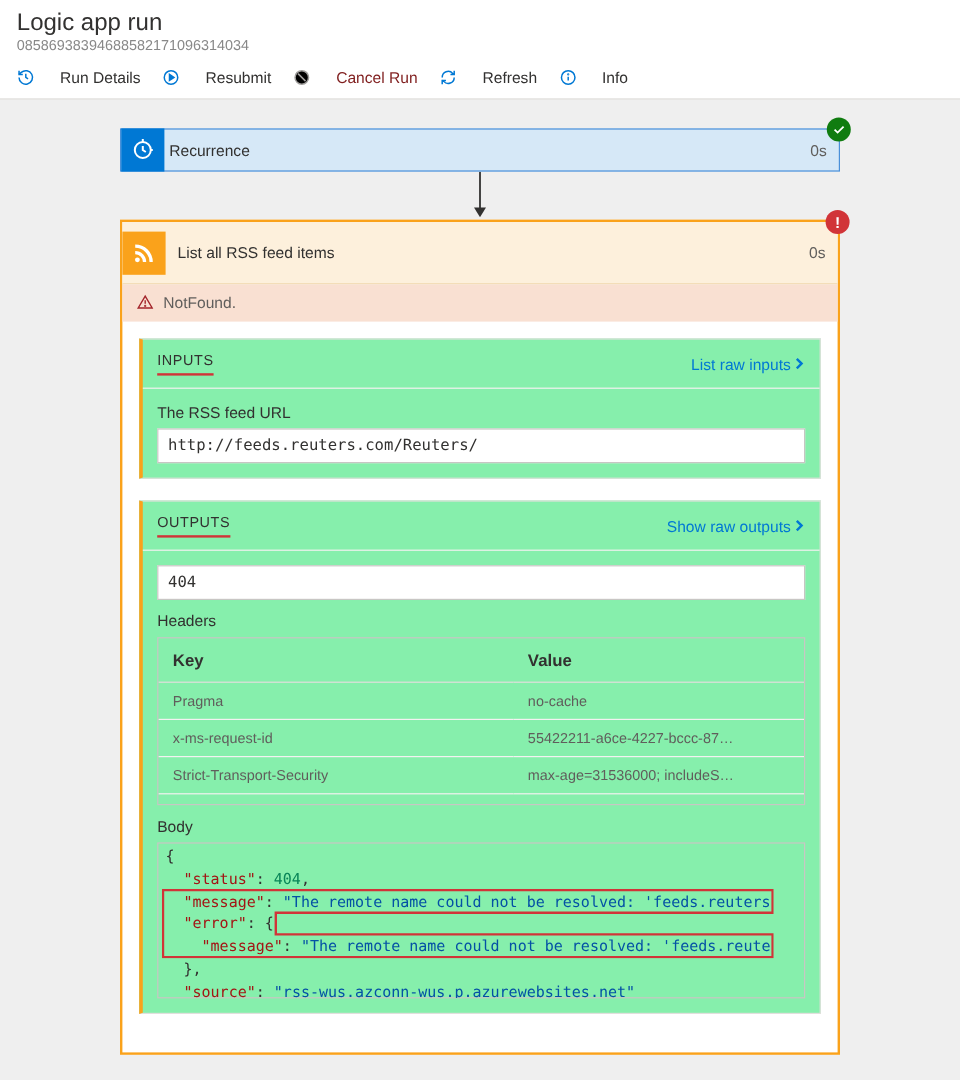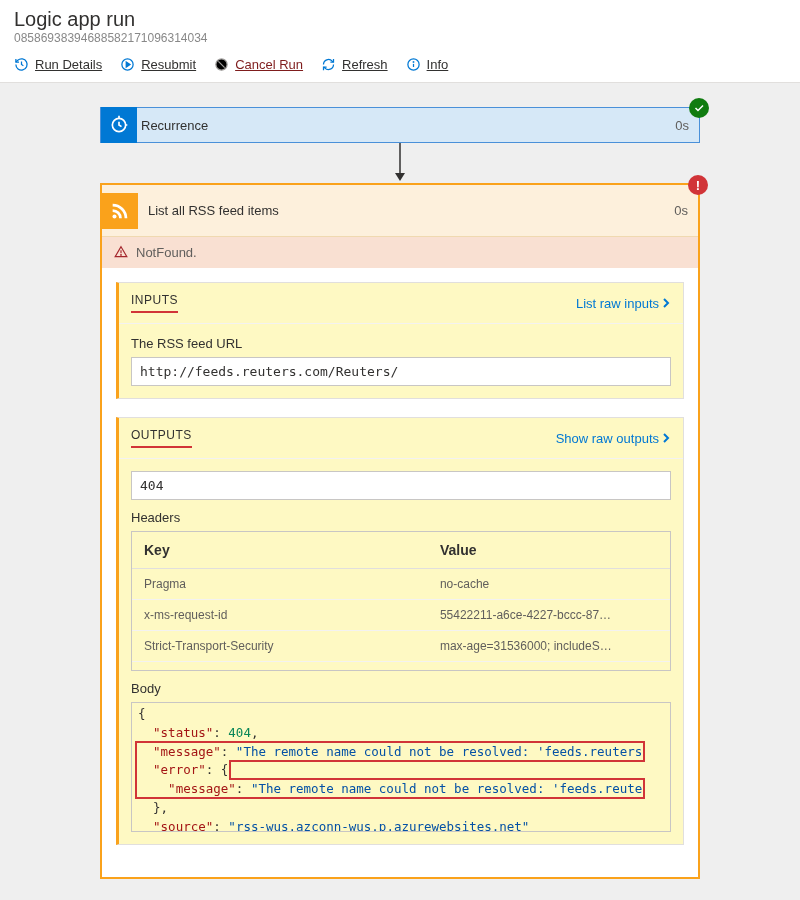--- a/index.html
+++ b/index.html
@@ -4,21 +4,21 @@
 <style>
 * { box-sizing: border-box; margin: 0; padding: 0; }
 body { font-family: "Segoe UI", Arial, sans-serif; background: #fff; color: #323130; font-size: 13px; }
 
 .page { width: 800px; }
 .header { padding: 8px 14px 4px; }
 .header h1 { font-size: 20px; font-weight: 400; color: #323130; }
 .header .sub { font-size: 12px; color: #888; margin-top: 0; }
 
 .toolbar { display: flex; gap: 18px; padding: 8px 14px 10px; align-items: center; }
-.tbtn { display: flex; align-items: flex-end; gap: 6px; font-size: 13px; color: #323130; cursor: pointer; text-decoration: underline; }
+.tbtn { display: flex; align-items: flex-end; gap: 21px; font-size: 13px; color: #323130; cursor: pointer; }
 .tbtn svg { width: 15px; height: 15px; }
 .tbtn.disabled { color: #7f1d1d; cursor: default; }
 .tbtn.disabled svg { stroke: #a19f9d; }
 .tbtn:not(.disabled) svg { stroke: #0078d4; fill: none; }
 
 .canvas { background: #efefef; padding: 24px 0 24px; border-top: 1px solid #e1dfdd; display: flex; flex-direction: column; align-items: center; }
 
 
 .step-bar { position: relative; width: 600px; display: flex; align-items: center; border: 1px solid #4a90d9; background: #d6e8f7; height: 36px; }
 .step-bar .icon-sq { width: 36px; height: 36px; background: #0078d4; display: flex; align-items: center; justify-content: center; flex-shrink: 0; }
@@ -36,21 +36,21 @@
 .step-card { position: relative; width: 600px; border: 2px solid #faa21b; background: #fff; }
 .step-card .head { display: flex; align-items: center; height: 52px; background: #fdf0dc; border-bottom: 1px solid #f0d9b0; justify-content: center; }
 .step-card .head .icon-sq { width: 36px; height: 36px; background: #faa21b; display: flex; align-items: center; justify-content: center; }
 .step-card .head .title { flex: 1; padding: 0 10px; font-size: 13px; }
 .step-card .head .time { padding: 0 10px; font-size: 13px; color: #605e5c; }
 
 .warn-bar { display: flex; align-items: flex-start; gap: 8px; padding: 8px 12px; background: #f9e0d2; font-size: 13px; color: #605e5c; }
 .warn-bar svg { width: 14px; height: 14px; }
 
 .step-body { padding: 14px; }
-.panel { border: 1px solid #e1dfdd; border-left: 3px solid #faa21b; margin-bottom: 18px; background: #fef9c3; }
+.panel { border: 1px solid #e1dfdd; border-left: 3px solid #faa21b; margin-bottom: 18px; background: #86efac; }
 .panel-head { display: flex; align-items: center; justify-content: space-between; padding: 10px 12px; border-bottom: 1px solid #f3f2f1; }
 .panel-head .ptitle { font-size: 12px; letter-spacing: 0.5px; color: #323130; border-bottom: 2px solid #d13438; padding-bottom: 4px; display: inline-block; }
 .panel-head .link { color: #0078d4; font-size: 13px; cursor: pointer; display: flex; align-items: center; gap: 2px; }
 .panel-head .link svg { width: 10px; height: 10px; stroke: #0078d4; fill: none; stroke-width: 2; }
 
 .panel-body { padding: 12px; }
 .lbl { font-size: 13px; color: #323130; margin-bottom: 6px; margin-top: 10px; }
 .lbl:first-child { margin-top: 0; }
 .txtbox { width: 100%; border: 1px solid #c8c6c4; padding: 6px 8px; font-family: Consolas, monospace; font-size: 13px; color: #323130; background: #fff; }
 

